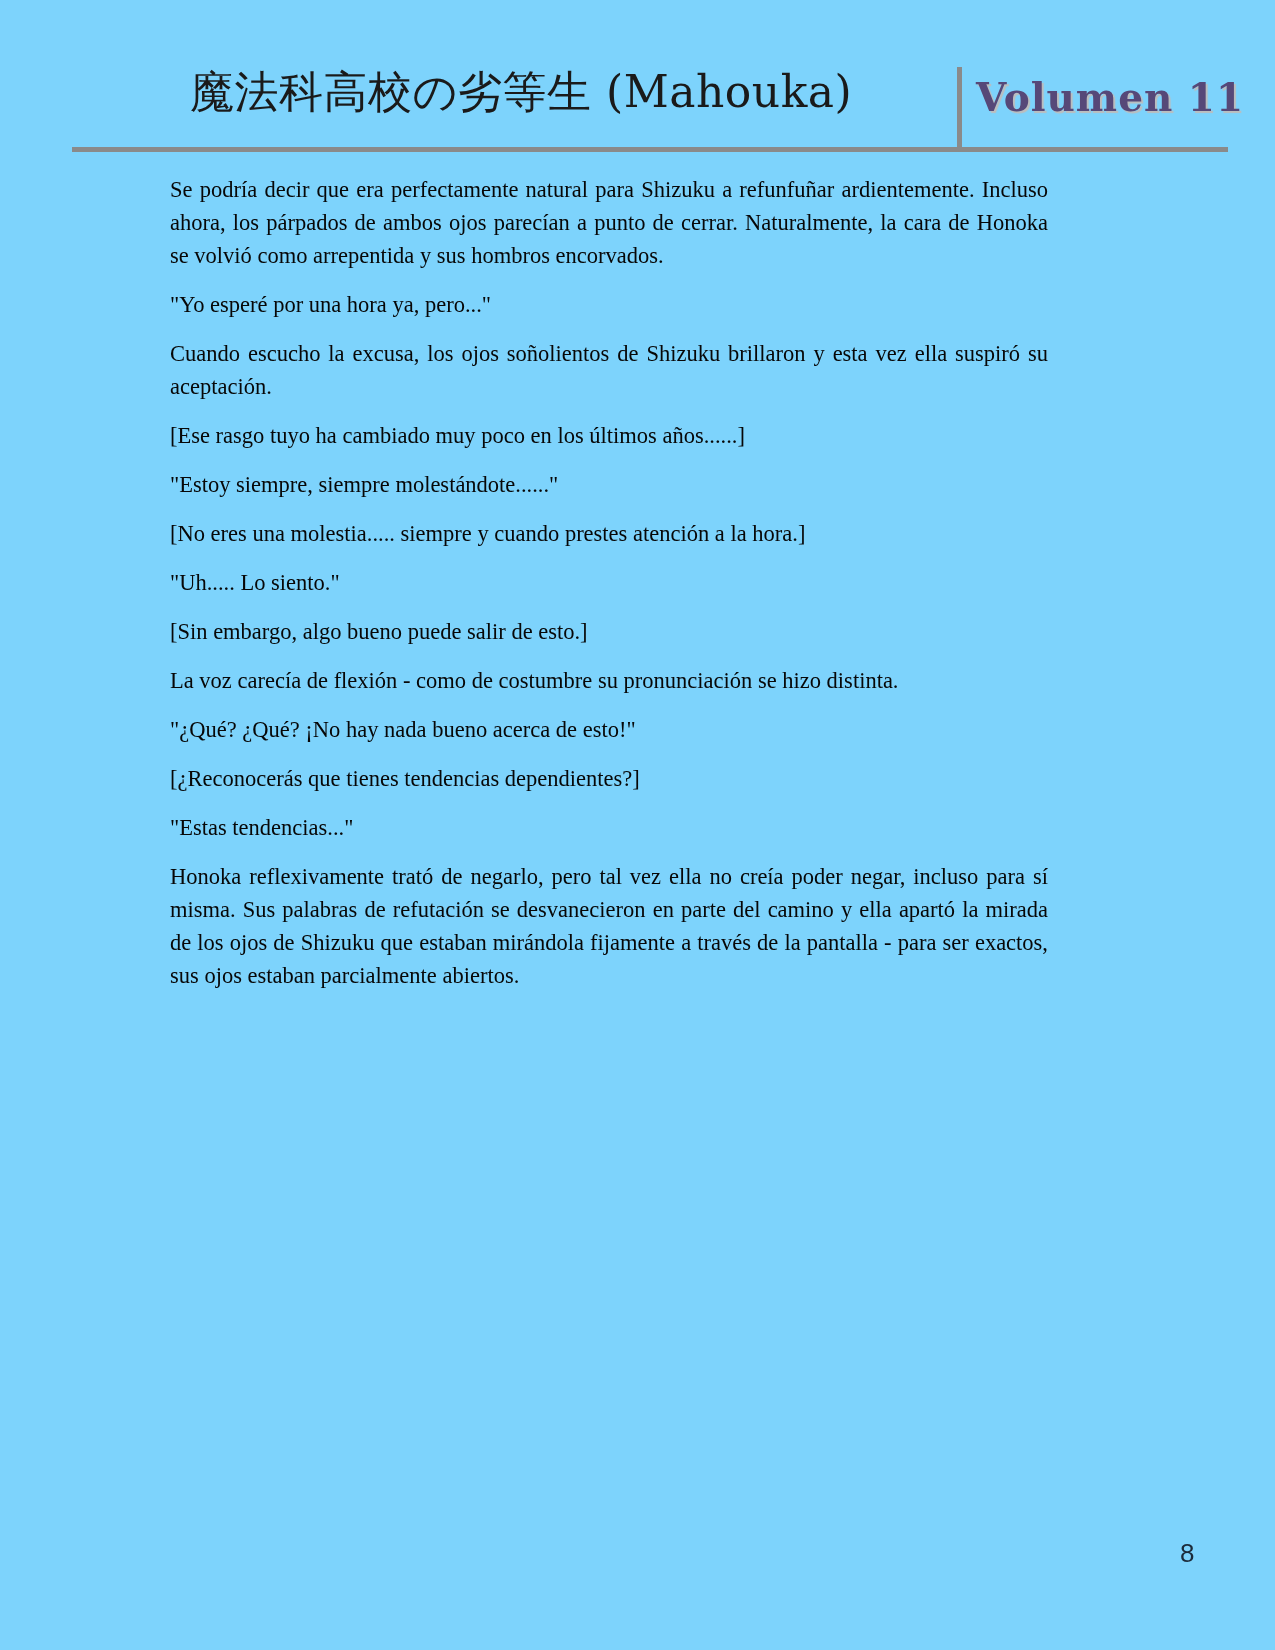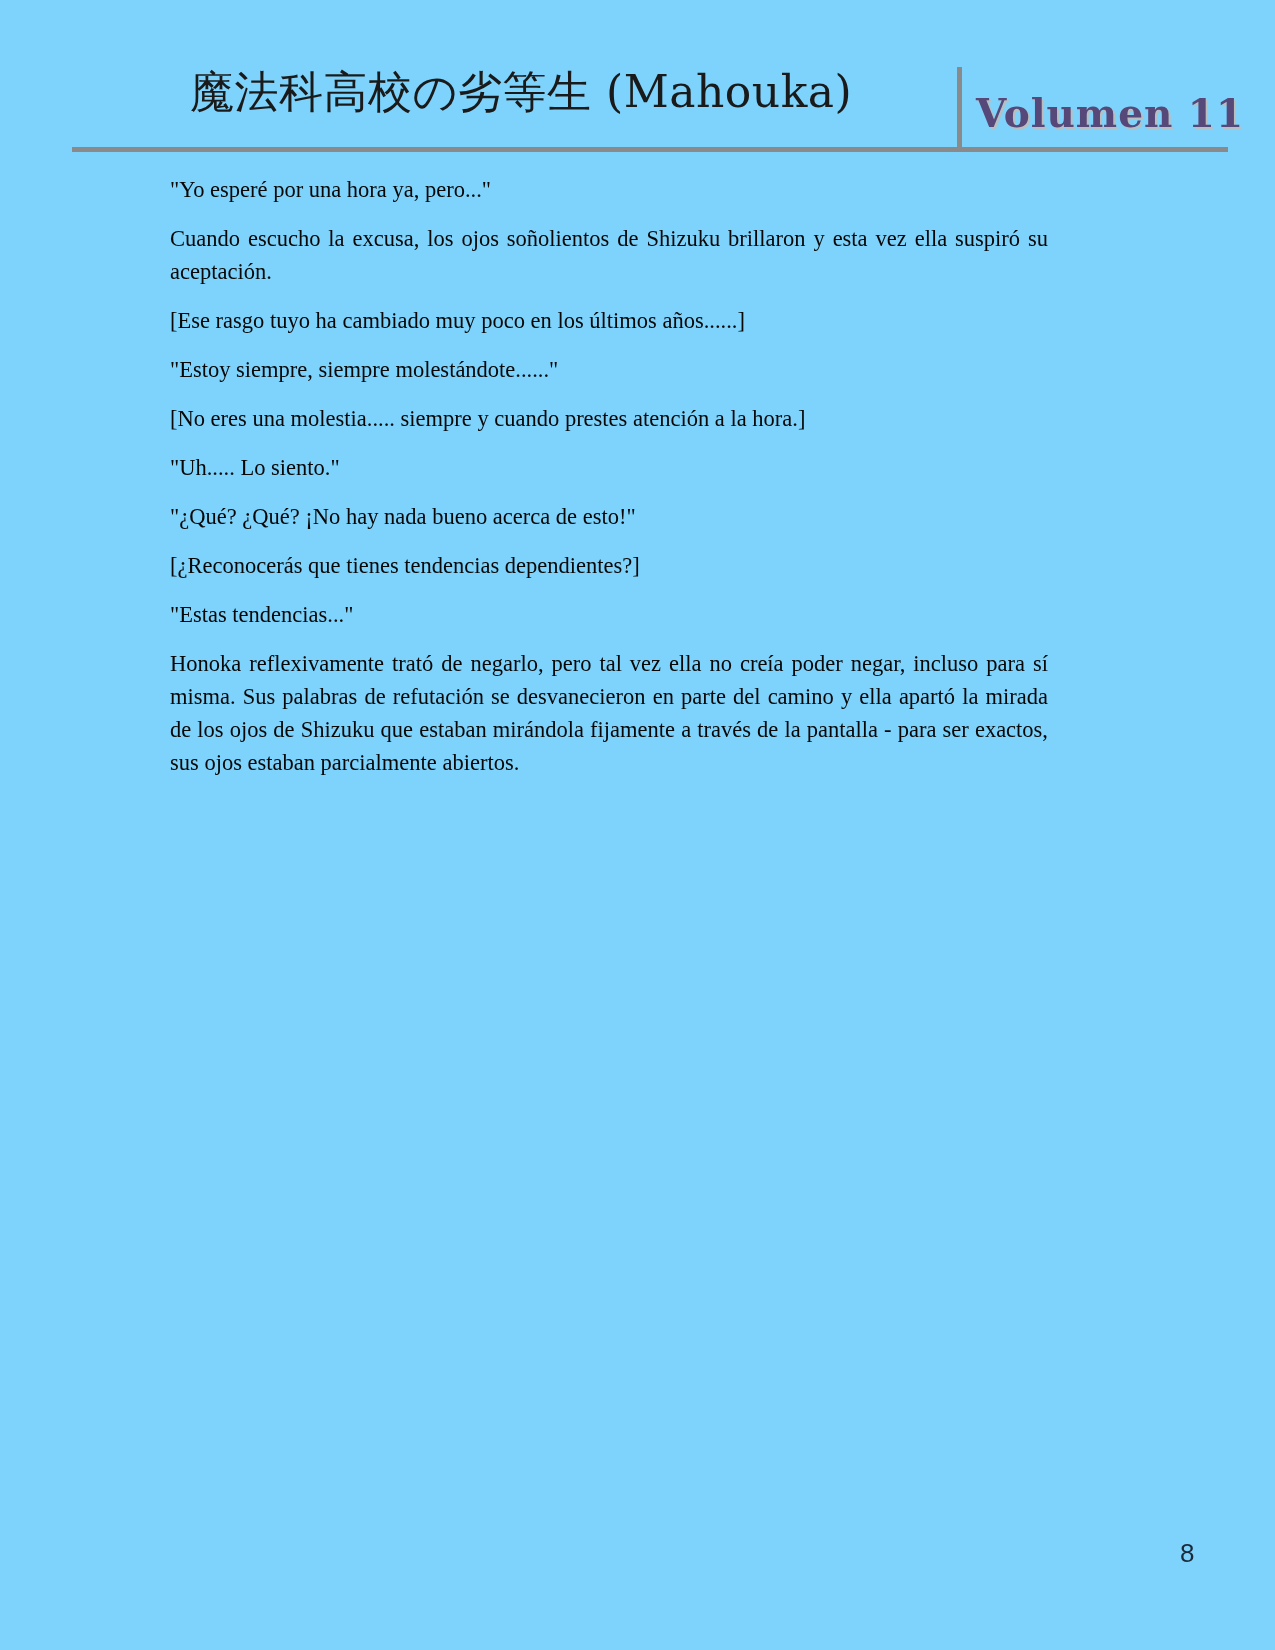--- a/index.html
+++ b/index.html
@@ -44,21 +44,20 @@
     position: absolute;
     left: 976px;
     top: 74px;
     font-family: "DejaVu Serif", "Liberation Serif", serif;
     font-weight: bold;
     font-size: 39px;
     color: #564878;
     text-shadow: 2px 2px 1px #bdbdbd;
     letter-spacing: 1px;
     white-space: nowrap;
-    margin-top: 16px;
   }
   .header-rule {
     position: absolute;
     left: 72px;
     top: 147px;
     width: 1156px;
     height: 5px;
     background: #8a8a8a;
   }
   
@@ -87,26 +86,29 @@
 <div class="page">
 
   <header class="header">
     <h1 class="doc-title">魔法科高校の劣等生 (Mahouka)</h1>
     <div class="header-vbar"></div>
     <div class="volume-label">Volumen 11</div>
     <div class="header-rule"></div>
   </header>
 
   <main class="content">
+    <p>Se podría decir que era perfectamente natural para Shizuku a refunfuñar ardientemente. Incluso ahora, los párpados de ambos ojos parecían a punto de cerrar. Naturalmente, la cara de Honoka se volvió como arrepentida y sus hombros encorvados.</p>
     <p>"Yo esperé por una hora ya, pero..."</p>
     <p>Cuando escucho la excusa, los ojos soñolientos de Shizuku brillaron y esta vez ella suspiró su aceptación.</p>
     <p>[Ese rasgo tuyo ha cambiado muy poco en los últimos años......]</p>
     <p>"Estoy siempre, siempre molestándote......"</p>
     <p>[No eres una molestia..... siempre y cuando prestes atención a la hora.]</p>
     <p>"Uh..... Lo siento."</p>
+    <p>[Sin embargo, algo bueno puede salir de esto.]</p>
+    <p>La voz carecía de flexión - como de costumbre su pronunciación se hizo distinta.</p>
     <p>"¿Qué? ¿Qué? ¡No hay nada bueno acerca de esto!"</p>
     <p>[¿Reconocerás que tienes tendencias dependientes?]</p>
     <p>"Estas tendencias..."</p>
     <p>Honoka reflexivamente trató de negarlo, pero tal vez ella no creía poder negar, incluso para sí misma. Sus palabras de refutación se desvanecieron en parte del camino y ella apartó la mirada de los ojos de Shizuku que estaban mirándola fijamente a través de la pantalla - para ser exactos, sus ojos estaban parcialmente abiertos.</p>
   </main>
 
   <div class="page-number">8</div>
 
 </div>
 

